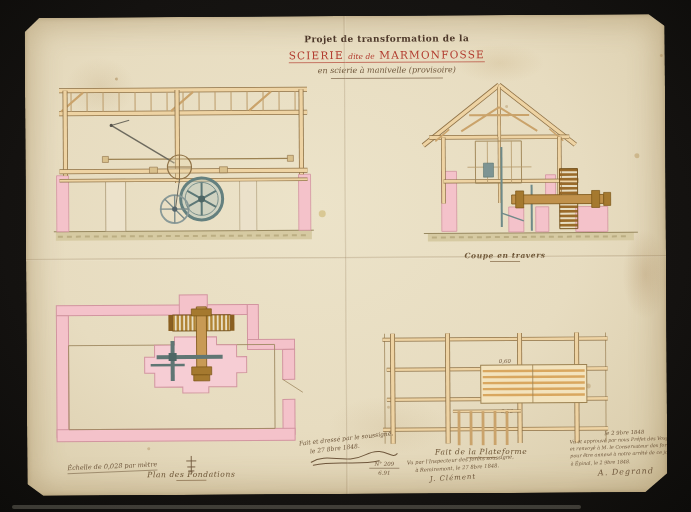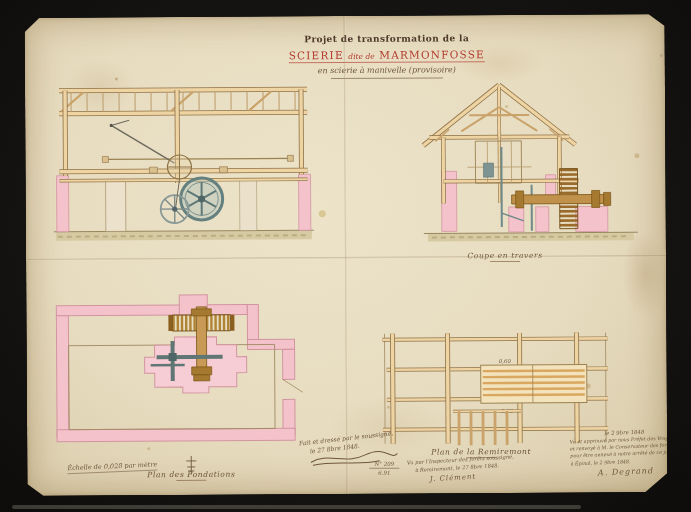--- a/index.html
+++ b/index.html
@@ -180,21 +180,21 @@
       </g>
       <g>
         <line x1="145" y1="88" x2="145" y2="148" stroke="#9a6b2a" stroke-width="18" stroke-dasharray="2.6 2"></line>
         <rect x="136" y="88" width="18" height="60" fill="none" stroke="#6f4c17" stroke-width="0.9"></rect>
         <rect x="88" y="114" width="92" height="9" fill="#c0914b" stroke="#7a5415" stroke-width="0.8"></rect>
         <rect x="92" y="110" width="8" height="17" fill="#a5792f" stroke="#7a5415" stroke-width="0.7"></rect>
         <rect x="168" y="110" width="8" height="17" fill="#a5792f" stroke="#7a5415" stroke-width="0.7"></rect>
         <rect x="180" y="112" width="7" height="13" fill="#a5792f" stroke="#7a5415" stroke-width="0.7"></rect>
       </g>
     </svg>
-    <div class="caption" style="left:399px;top:236px;width:160px;">
+    <div class="caption" style="left:399px;top:236px;width:160px;font-weight:bold;">
       <span>Coupe en travers</span>
       <div class="cap-rule"></div>
     </div>
 
     <svg style="left:28px;top:268px;" width="262" height="162" viewBox="0 0 262 162">
       <g fill="#f4c2ca" stroke="#d295a0" stroke-width="1">
         <rect x="2" y="20" width="125" height="10"></rect>
         <rect x="125" y="10" width="28" height="20"></rect>
         <rect x="153" y="20" width="40" height="10"></rect>
         <rect x="193" y="20" width="11" height="42"></rect>
@@ -266,21 +266,21 @@
         <text x="126" y="38" font-size="5.5" fill="#7a6248">0,60</text>
         <text x="128" y="88" font-size="5.5" fill="#7a6248">0,30</text>
       </g>
       <g>
         <line x1="80" y1="86" x2="148" y2="86" stroke="#8f7247" stroke-width="3"></line>
         <line x1="80" y1="86" x2="148" y2="86" stroke="#eed3a3" stroke-width="1.8"></line>
         <path d="M86,86V120 M98,86V120 M110,86V120 M122,86V120 M134,86V120" stroke="#caa36b" stroke-width="2.8" fill="none"></path>
       </g>
     </svg>
     <div class="caption" style="left:374px;top:432px;width:160px;">
-      <span>Plan de la Remiremont</span>
+      <span>Fait de la Plateforme</span>
       <div class="cap-rule"></div>
     </div>
 
     <div class="annot" style="left:272px;top:416px;width:120px;font-size:6px;transform:rotate(-6deg);">
       <div class="ln">Fait et dressé par le soussigné,</div>
       <div class="ln" style="margin-left:10px;">le 27 8bre 1848.</div>
     </div>
     <svg style="left:282px;top:434px;" width="90" height="18" viewBox="0 0 90 18">
       <path d="M2,12 C18,2 36,15 56,5 S82,11 88,4 M4,15 C28,10 48,16 70,11" stroke="#6f573c" stroke-width="1" fill="none" stroke-linecap="round"></path>
     </svg>

